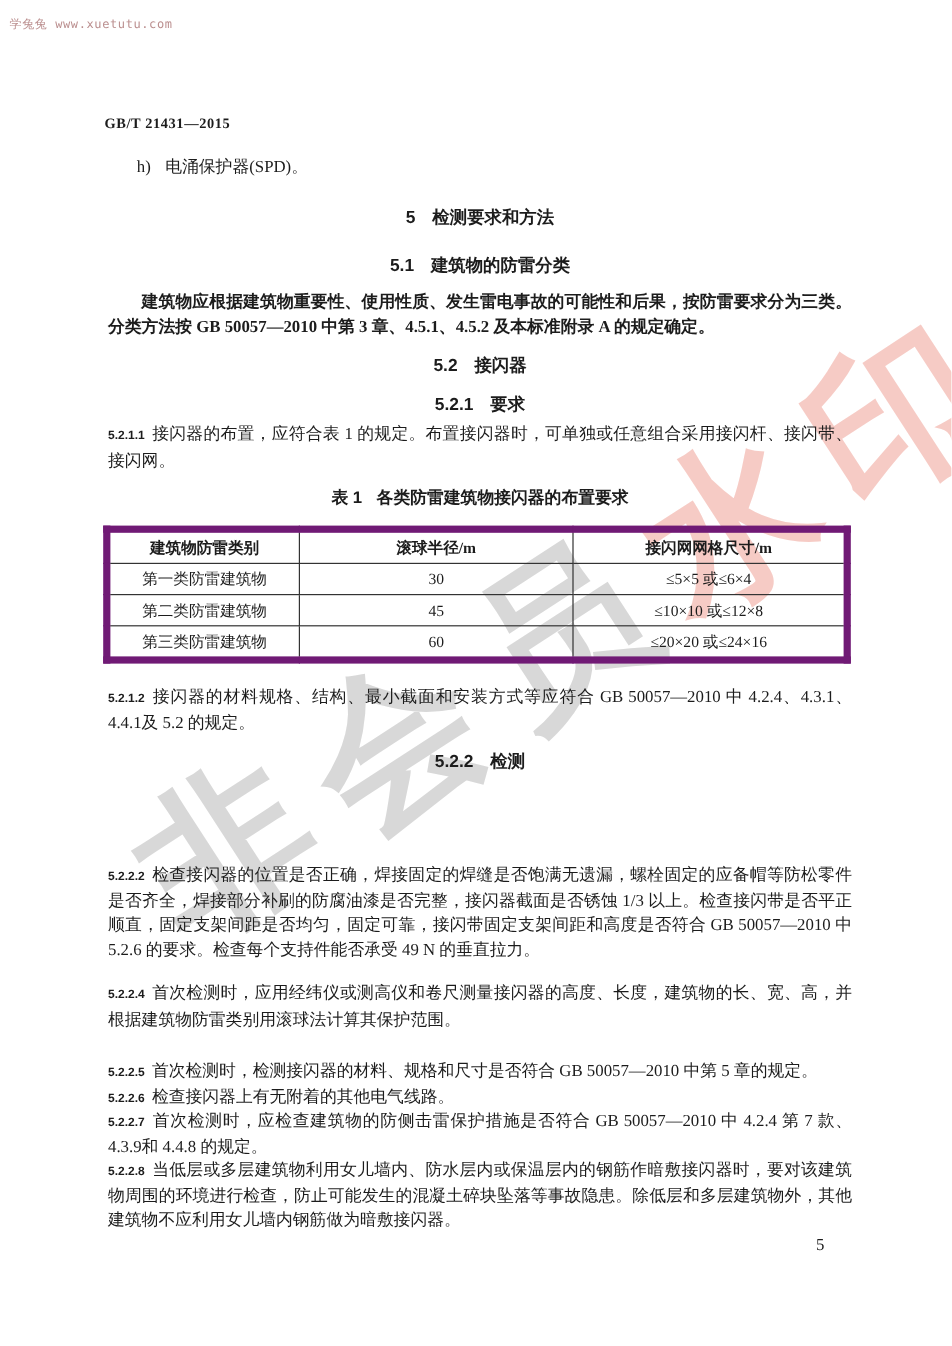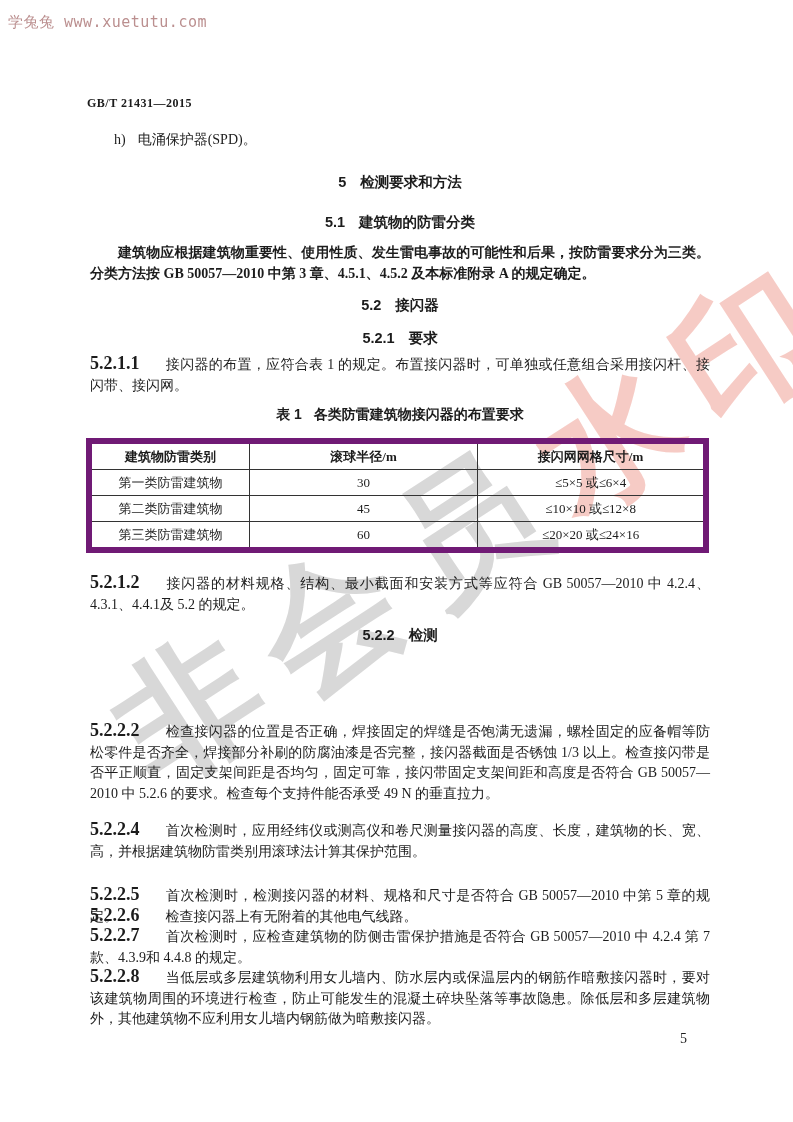--- a/index.html
+++ b/index.html
@@ -2,21 +2,21 @@
 <html><head>
 <meta charset="utf-8">
 <style>
   html,body{margin:0;padding:0;background:#ffffff;}
   .page{
     position:relative;width:793px;height:1122px;background:#ffffff;overflow:hidden;
     font-family:"Liberation Serif","DejaVu Serif",serif;color:#1c1c1c;
   }
   
   .wm-site{
-    position:absolute;left:8px;top:13px;font-size:15px;letter-spacing:.5px;
+    position:absolute;left:8px;top:13px;font-size:10px;letter-spacing:.5px;
     color:#bb8f8f;font-family:"DejaVu Sans Mono",monospace;z-index:3;
   }
   .wm-diag{
     position:absolute;left:93px;top:689px;z-index:1;white-space:nowrap;
     font-family:"DejaVu Sans","Liberation Sans",sans-serif;font-weight:bold;
     font-size:140px;line-height:140px;letter-spacing:26px;
     transform:rotate(-33deg);transform-origin:0 0;pointer-events:none;
   }
   .wm-gray{color:rgba(190,190,190,.60);}
   .wm-red{color:rgba(238,160,150,.55);}
@@ -28,22 +28,22 @@
   .block{
     position:absolute;left:90px;width:620px;z-index:2;
     font-size:14px;line-height:20.5px;text-align:justify;
   }
   .heading{
     font-weight:bold;font-size:14.5px;
     font-family:"Liberation Sans","DejaVu Sans",sans-serif;text-align:center;
   }
   .heading .hnum{margin-right:14px;}
   .cnum{
-    font-weight:bold;font-size:18px;margin-right:26px;
-    font-family:Liberation Serif, serif;
+    font-weight:bold;font-size:10px;margin-right:6px;
+    font-family:Liberation Sans, sans-serif;
   }
   .indent{text-indent:2em;font-weight:bold;}
   .hlabel{margin-right:12px;}
   .tbl-caption{
     position:absolute;left:90px;width:620px;text-align:center;z-index:2;
     font-weight:bold;font-size:14px;
     font-family:"Liberation Sans","DejaVu Sans",sans-serif;
   }
   .tbl-caption .clabel{margin-right:12px;}
   table.tbl{

